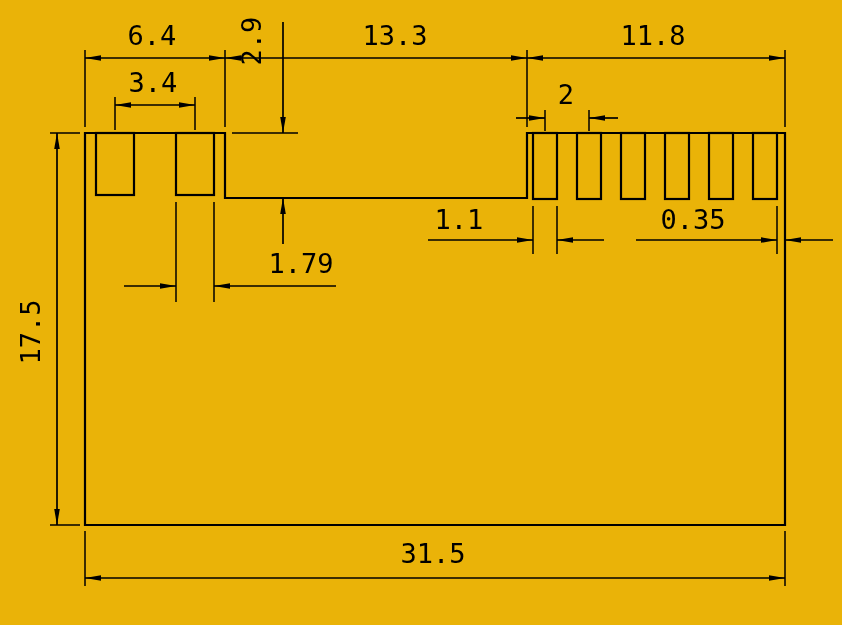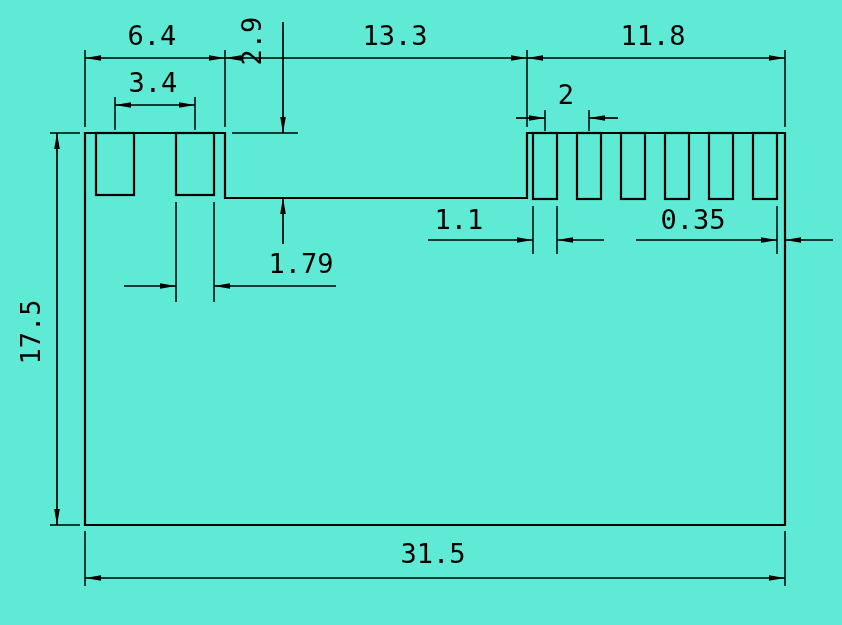--- a/index.html
+++ b/index.html
@@ -3,21 +3,21 @@
 <meta charset="utf-8">
 <style>
   html, body {
     margin: 0;
     padding: 0;
     background: #ffffff;
   }
   .canvas-wrap {
     width: 842px;
     height: 625px;
-    background: #5eead4;
+    background: #eab308;
     position: relative;
     overflow: hidden;
   }
   svg {
     display: block;
   }
   .outline {
     stroke: #000000;
     stroke-width: 2.2;
     fill: none;

